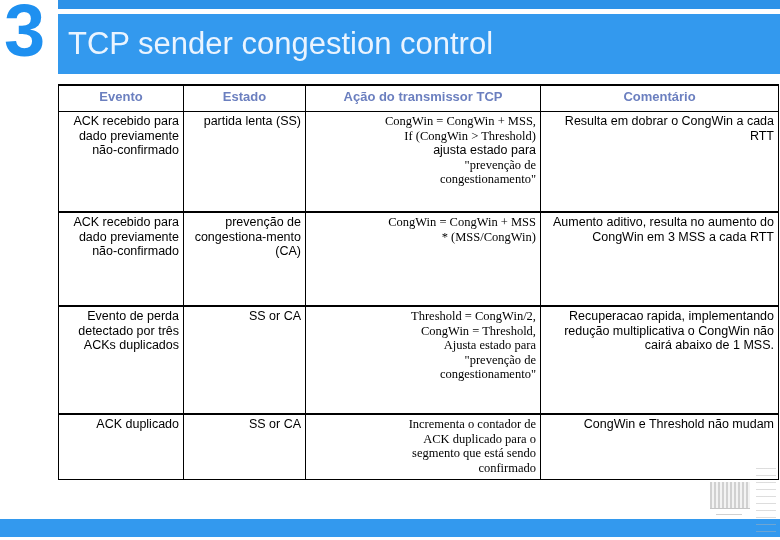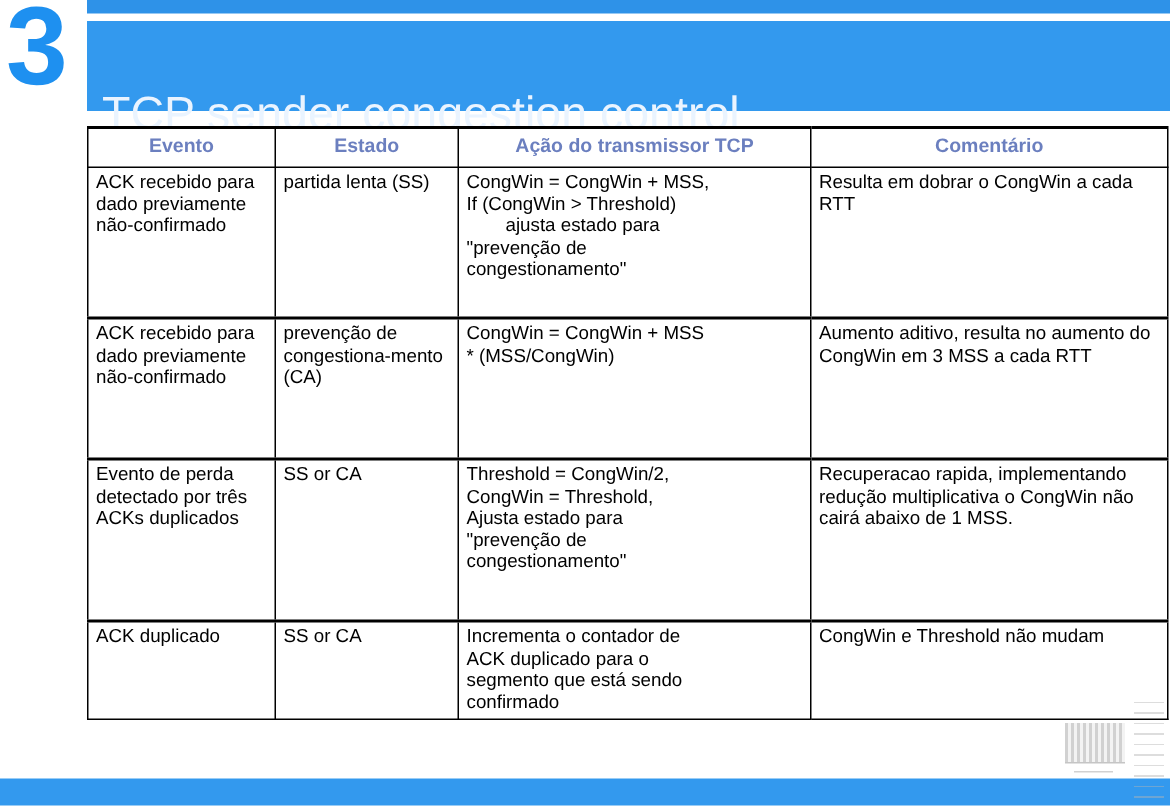--- a/index.html
+++ b/index.html
@@ -61,21 +61,20 @@
   .title-text {
     position: absolute;
     left: 10px;
     top: 6px;
     color: #eaf4ff;
     font-size: 31px;
     font-weight: normal;
     font-family: "Liberation Sans", sans-serif;
     white-space: nowrap;
     line-height: 48px;
-    margin-top: 32px;
   }
 
   
   .table-wrap {
     position: absolute;
     left: 58px;
     top: 84px;
     width: 720px;
   }
   table.ctable {
@@ -85,42 +84,42 @@
     background: #ffffff;
   }
   table.ctable td, table.ctable th {
     border: 1px solid #000000;
     vertical-align: top;
     padding: 2px 4px 2px 5px;
     font-family: "Liberation Sans", sans-serif;
     font-size: 12.5px;
     line-height: 14.5px;
     color: #000000;
-    text-align: left;
+    text-align: right;
     font-weight: normal;
   }
   table.ctable thead th {
     border-top: 2px solid #000000;
     border-bottom: 1px solid #000000;
     text-align: center;
     color: #6b7fbf;
     font-weight: bold;
     font-size: 13px;
     padding: 4px 4px 5px 4px;
     height: 16px;
   }
   table.ctable tbody tr.row-sep-strong td {
     border-top: 2px solid #000000;
   }
   .col-evento   { width: 125px; }
   .col-estado   { width: 122px; }
   .col-acao     { width: 235px; }
   .col-coment   { width: 238px; }
 
-  .cellline { display: block; white-space: pre; }
+  .cellline { display: block; white-space: pre; font-family: Liberation Serif, serif; }
   .indent1 { padding-left: 26px; display: block; white-space: pre; }
 
   
   .footer-bar {
     position: absolute;
     left: 0px;
     top: 519px;
     width: 780px;
     height: 18px;
     background: #3399ee;

